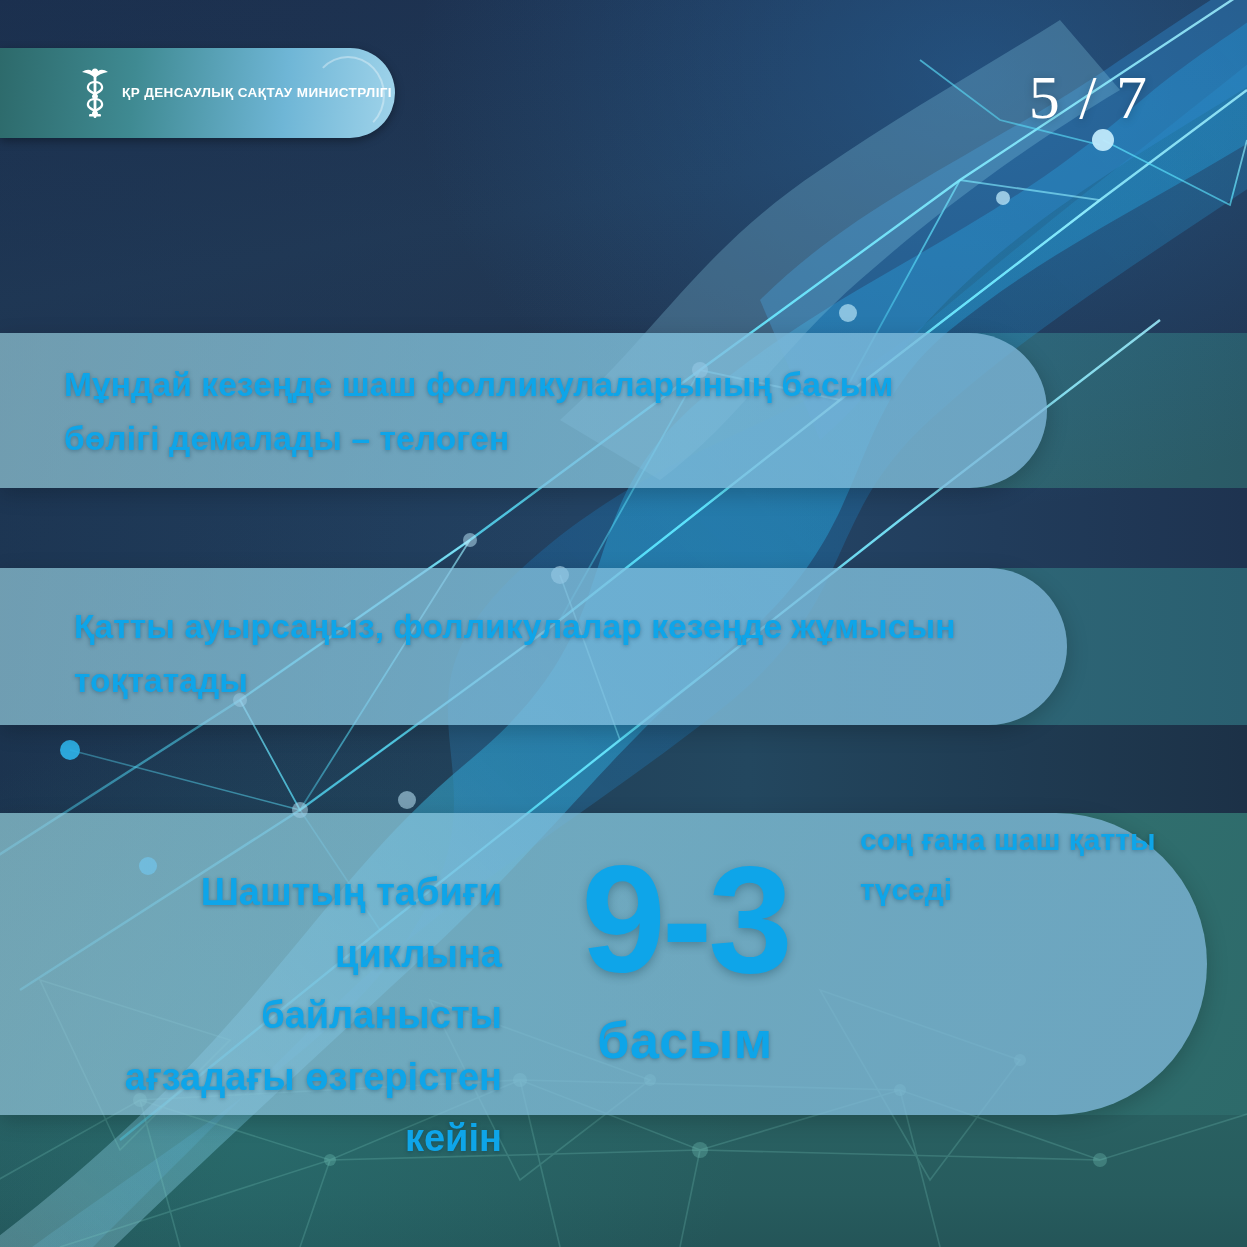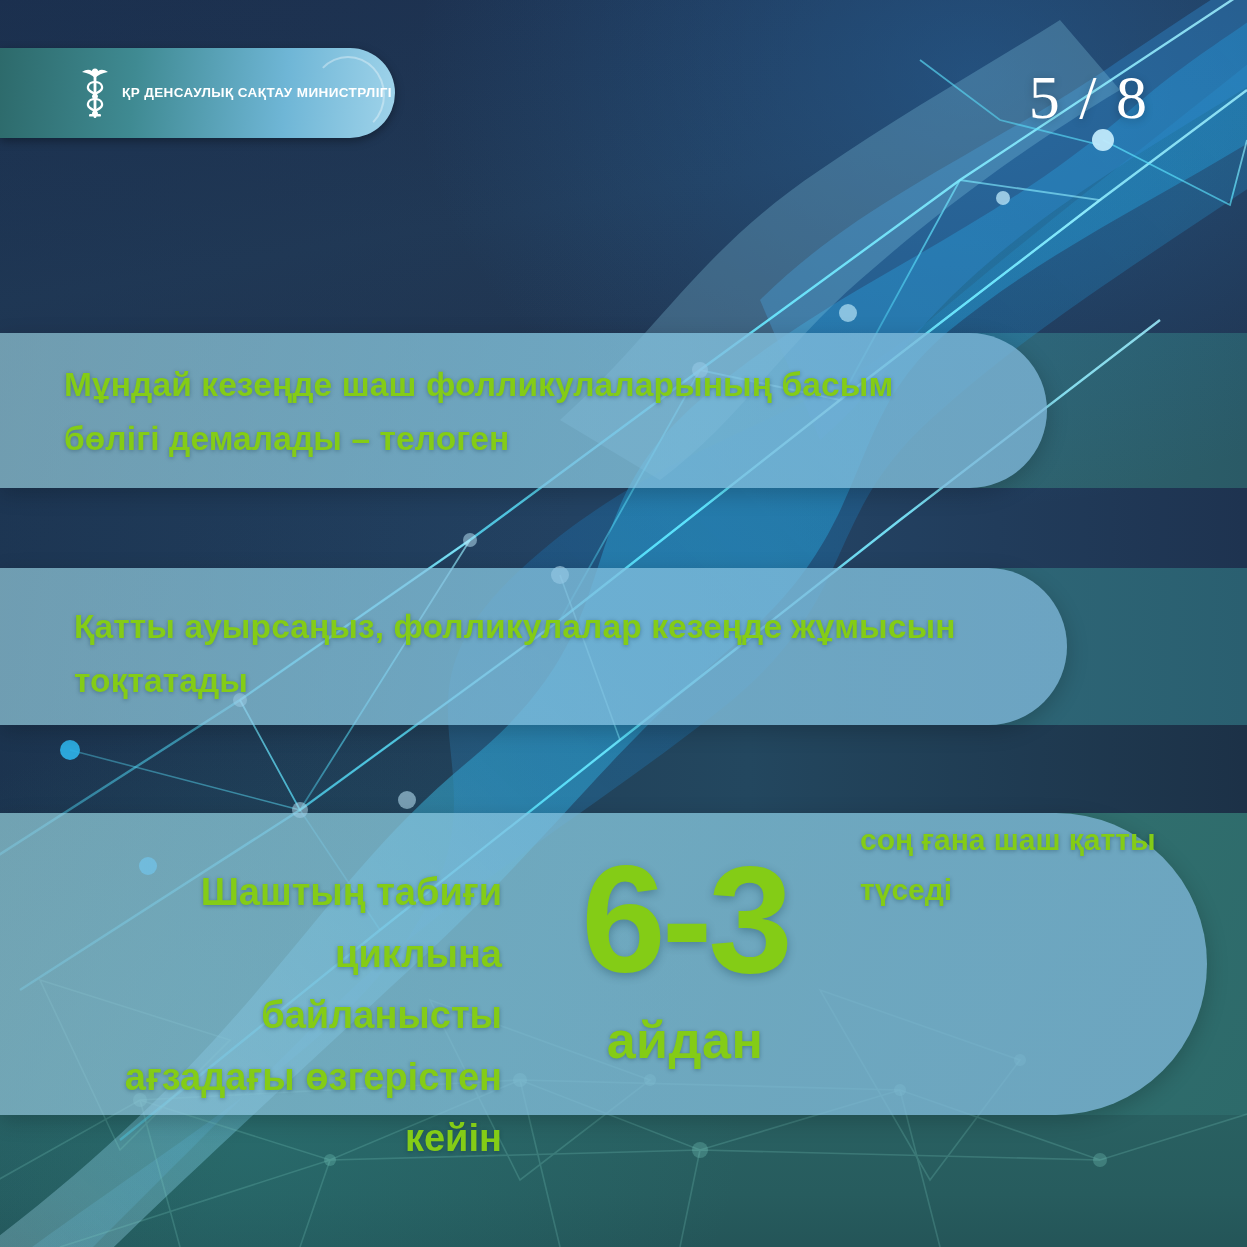--- a/index.html
+++ b/index.html
@@ -82,21 +82,21 @@
     position:absolute; left:0;
     background:linear-gradient(100deg, rgba(160,205,228,0.60) 0%, rgba(135,190,222,0.70) 45%, rgba(126,182,216,0.78) 100%);
     box-shadow:0 6px 22px rgba(0,0,0,.20);
   }
   .pill-1 { top:333px; width:1047px; height:155px; border-radius:0 78px 78px 0; }
   .pill-2 { top:568px; width:1067px; height:157px; border-radius:0 79px 79px 0; }
   .pill-3 { top:813px; width:1207px; height:302px; border-radius:0 151px 151px 0; }
 
   .pill-text {
     position:absolute;
-    color:#84cc16;
+    color:#0ea5e9;
     font-weight:600;
     text-shadow:0 1px 4px rgba(10,40,60,.35);
   }
 
   .text-1 {
     left:64px; top:358px; width:900px;
     font-size:33.5px; line-height:1.62; letter-spacing:.1px;
   }
   .text-2 {
     left:74px; top:600px; width:900px;
@@ -238,27 +238,27 @@
         <path d="M17 35 C10 35, 8 41, 12 44 C16 47, 22 48, 17 52" fill="none" stroke="#ffffff" stroke-width="2.2"></path>
         <path d="M17 35 C24 35, 26 41, 22 44 C18 47, 12 48, 17 52" fill="none" stroke="#ffffff" stroke-width="2.2"></path>
         <rect x="11" y="50" width="12" height="2.6" rx="1.2"></rect>
       </g>
     </svg>
     <div class="logo-text">
       <div class="logo-line1">ҚР ДЕНСАУЛЫҚ САҚТАУ МИНИСТРЛІГІ</div>
     </div>
   </div>
 
-  <div class="page-counter">5 / 8</div>
+  <div class="page-counter">5 / 7</div>
 
   <div class="pill pill-1"></div>
   <div class="pill pill-2"></div>
   <div class="pill pill-3"></div>
 
   <div class="pill-text text-1">Мұндай кезеңде шаш фолликулаларының басым бөлігі демалады – телоген</div>
   <div class="pill-text text-2">Қатты ауырсаңыз,  фолликулалар кезеңде жұмысын тоқтатады</div>
 
   <div class="pill-text b3-left">Шаштың табиғи циклына байланысты ағзадағы өзгерістен кейін</div>
-  <div class="pill-text b3-number">6-3</div>
-  <div class="pill-text b3-unit">айдан</div>
+  <div class="pill-text b3-number">9-3</div>
+  <div class="pill-text b3-unit">басым</div>
   <div class="pill-text b3-right">соң ғана шаш қатты түседі</div>
 
 </div>
 
 </body></html>

